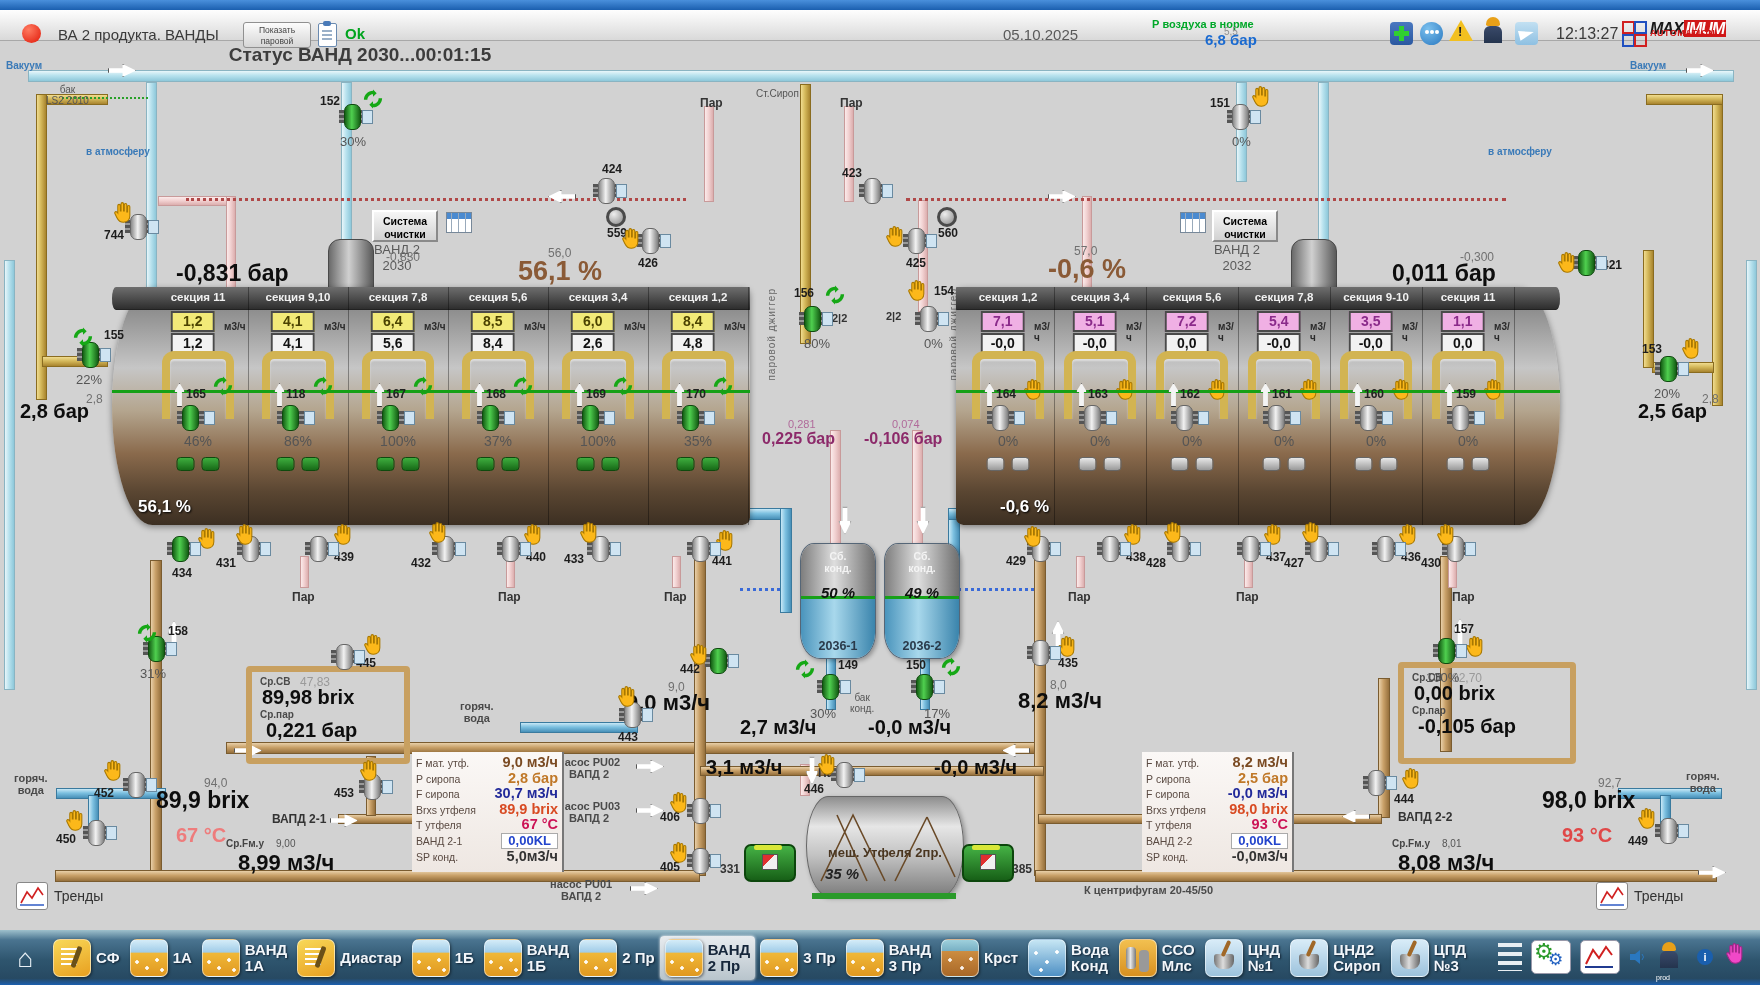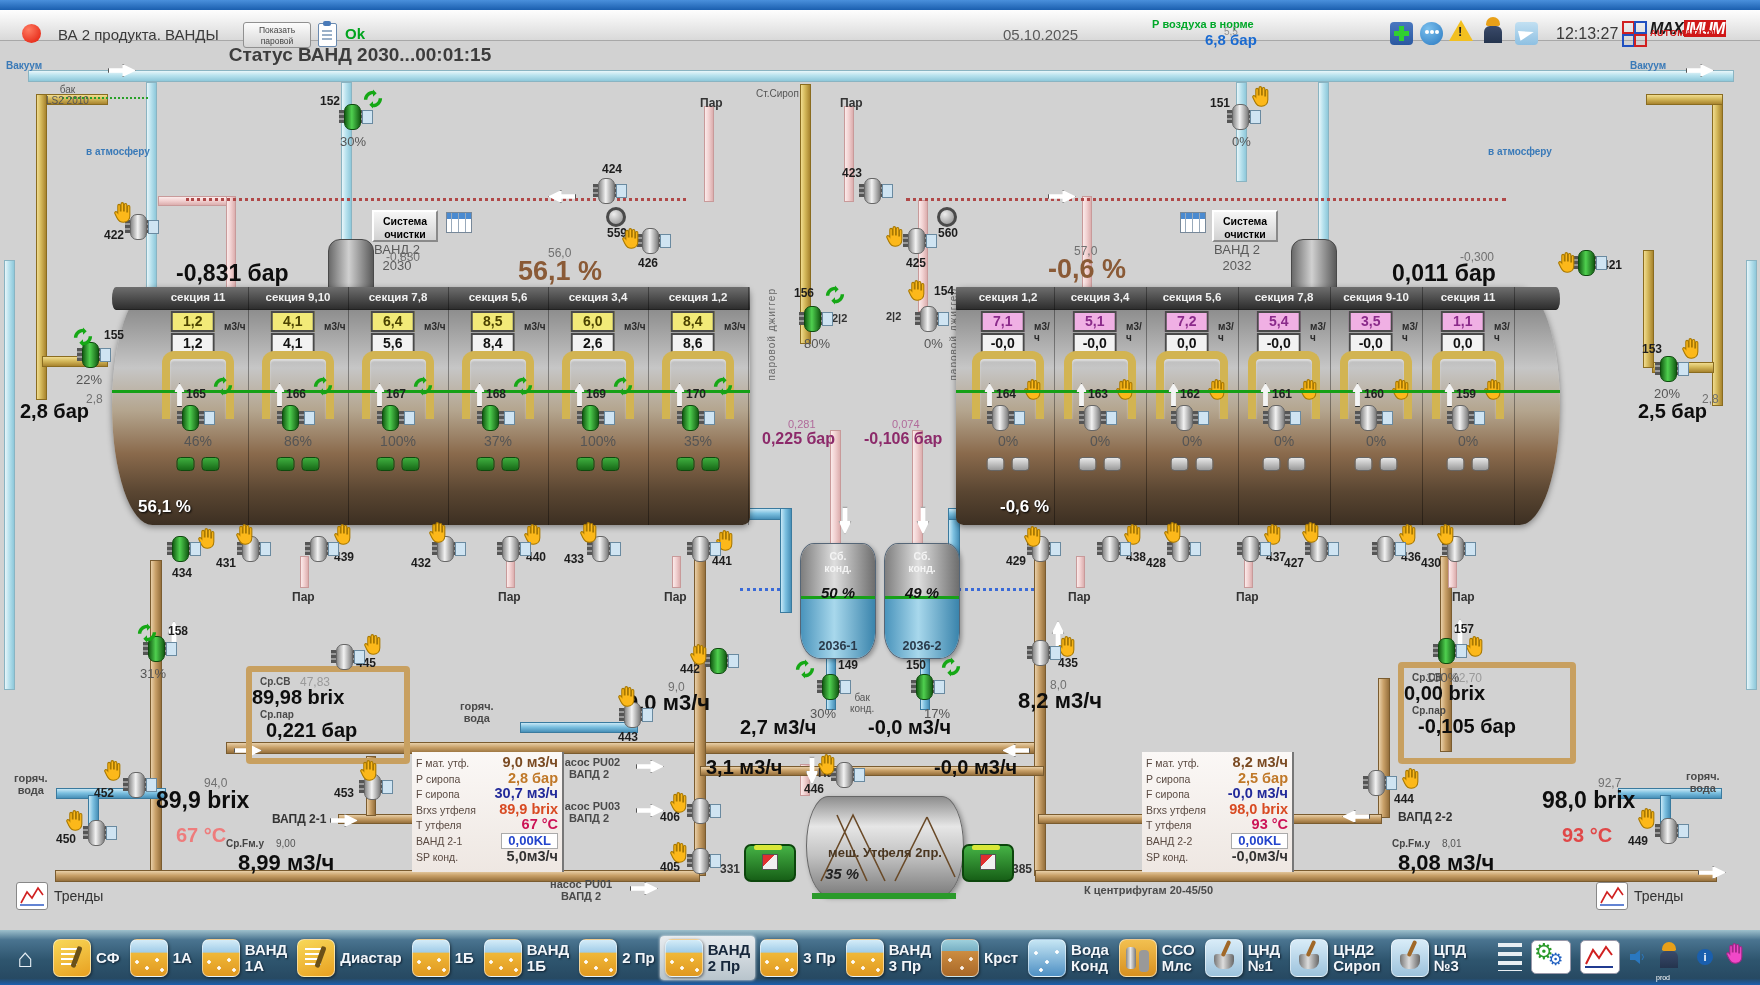--- a/index.html
+++ b/index.html
@@ -133,21 +133,21 @@
   .mixlvl{position:absolute;left:18px;top:68px;font-size:15px;font-weight:bold;font-style:italic;color:#222;}
   .mixbase{position:absolute;height:6px;background:#2a9a2a;}
   .motor{position:absolute;width:48px;height:34px;border-radius:7px;background:linear-gradient(#45b245,#176017);border:2px solid #0c460c;}
   .motor:before{content:"";position:absolute;left:8px;top:-1px;width:28px;height:5px;background:#d8e838;border-radius:2px;}
   .motor:after{content:"";position:absolute;left:16px;top:8px;width:14px;height:14px;background:#f0f0f0;border:1px solid #555;
                background-image:linear-gradient(135deg,#e03030 40%,#f0f0f0 40%);}
   
   .dbox{position:absolute;border:6px solid #c8a060;border-radius:4px;}
   .dbox .cv{position:absolute;left:8px;top:4px;font-size:10px;font-weight:bold;color:#4a4a4a;}
   .dbox .cvsp{position:absolute;left:48px;top:3px;font-size:12px;color:#9a9a9a;}
-  .dbox .big1{position:absolute;left:0;top:14px;font-size:20px;font-weight:bold;color:#0d0d0d;}
+  .dbox .big1{position:absolute;left:10px;top:14px;font-size:20px;font-weight:bold;color:#0d0d0d;}
   .dbox .st{position:absolute;left:8px;top:37px;font-size:10px;font-weight:bold;color:#4a4a4a;}
   .dbox .big2{position:absolute;left:14px;top:47px;font-size:20px;font-weight:bold;color:#0d0d0d;}
   .panel{position:absolute;background:linear-gradient(#fbf8f6,#eee7e2);border-right:2px solid #777;padding:3px 4px;box-sizing:border-box;}
   .prow{display:flex;justify-content:space-between;align-items:baseline;line-height:14.5px;}
   .plab{font-size:10.5px;color:#5a4a42;}
   .pval{font-size:14.5px;font-weight:bold;}
   .pval.c1{color:#7a4a22;}.pval.c2{color:#c07828;}.pval.c3{color:#222a9a;}
   .pval.c4{color:#d84a22;}.pval.c5{color:#cc1456;}.pval.c6{color:#333;}
   .pval.kl{color:#2244cc;background:#fff;border:1px solid #aaa;padding:0 6px;font-size:13px;}
   .cleanbtn{position:absolute;width:66px;height:32px;font-size:10.5px;font-weight:bold;line-height:13px;padding-top:3px;
@@ -412,21 +412,21 @@
         </div>
         <div class="sec" style="left: 136px; top: 0px; width: 100px; height: 238px;">
           <div class="seclab">секция 9,10</div>
           <div class="boxcol">
             <div class="vbox sp-yellow">4,1</div>
             <div class="vbox pv">4,1</div>
           </div>
           <div class="unit">м3/ч</div>
           <div class="loop"></div>
           <div class="uparr" style="left: 26px; top: 96px;"></div>
-          <div class="vnum" style="left: 38px; top: 100px;">166</div>
+          <div class="vnum" style="left: 38px; top: 100px;">118</div>
           <div class="vico " style="left: 62px; top: 86px;"><svg viewBox="0 0 24 24" width="26" height="26">
               <g fill="#16a816">
                 <path d="M12 3.2l3.4 3.4-3.4 3.4V7.6c-2.9 0-5.2 2.3-5.2 5.2H3.6c0-4.6 3.8-8.4 8.4-8.4z"></path>
                 <path d="M12 20.8l-3.4-3.4 3.4-3.4v2.4c2.9 0 5.2-2.3 5.2-5.2h3.2c0 4.6-3.8 8.4-8.4 8.4z"></path>
               </g>
             </svg></div>
           <div class="vbody " style="left: 34px; top: 118px;"></div>
           <div class="vsb" style="left: 56px; top: 124px;"></div>
           <div class="vpct">86%</div>
           <div class="pumps">
@@ -503,21 +503,21 @@
           <div class="vpct">100%</div>
           <div class="pumps">
             <div class="pump "></div>
             <div class="pump "></div>
           </div>
         </div>
         <div class="sec" style="left: 536px; top: 0px; width: 100px; height: 238px;">
           <div class="seclab">секция 1,2</div>
           <div class="boxcol">
             <div class="vbox sp-yellow">8,4</div>
-            <div class="vbox pv">8,6</div>
+            <div class="vbox pv">4,8</div>
           </div>
           <div class="unit">м3/ч</div>
           <div class="loop"></div>
           <div class="uparr" style="left: 26px; top: 96px;"></div>
           <div class="vnum" style="left: 38px; top: 100px;">170</div>
           <div class="vico " style="left: 62px; top: 86px;"><svg viewBox="0 0 24 24" width="26" height="26">
               <g fill="#16a816">
                 <path d="M12 3.2l3.4 3.4-3.4 3.4V7.6c-2.9 0-5.2 2.3-5.2 5.2H3.6c0-4.6 3.8-8.4 8.4-8.4z"></path>
                 <path d="M12 20.8l-3.4-3.4 3.4-3.4v2.4c2.9 0 5.2-2.3 5.2-5.2h3.2c0 4.6-3.8 8.4-8.4 8.4z"></path>
               </g>
@@ -680,21 +680,21 @@
         <div class="vbody gr" style="left: -8px; top: -12px;"></div>
         <div class="vid" style="left: -30px; top: -20px;">151</div>
         <div class="vico" style="left: 8px; top: -32px;"><svg viewBox="0 0 24 24" width="26" height="26">
             <path d="M7.2 12V5.2a1.15 1.15 0 012.3 0V10h.7V3.6a1.15 1.15 0 012.3 0V10h.7V4.4a1.15 1.15 0 012.3 0V11h.7V6.2a1.05 1.05 0 012.1 0v8.3c0 3.6-2.4 6-5.9 6-2.9 0-4.6-1.3-6-4.2l-1.9-3.9c-.5-1 .4-2 1.4-1.6.5.2.9.6 1.3 1.2z" fill="#fcb81a" stroke="#a87800" stroke-width="1"></path>
           </svg></div>
         <div class="vpc" style="left: -8px; top: 18px;">0%</div>
         <div class="vsb" style="left: 10px; top: -6px;"></div>
       </div>
       <div class="vclu" style="left: 138px; top: 226px;">
         <div class="vbody gr" style="left: -8px; top: -12px;"></div>
-        <div class="vid" style="left: -34px; top: 2px;">422</div>
+        <div class="vid" style="left: -34px; top: 2px;">744</div>
         <div class="vico" style="left: -28px; top: -26px;"><svg viewBox="0 0 24 24" width="26" height="26">
             <path d="M7.2 12V5.2a1.15 1.15 0 012.3 0V10h.7V3.6a1.15 1.15 0 012.3 0V10h.7V4.4a1.15 1.15 0 012.3 0V11h.7V6.2a1.05 1.05 0 012.1 0v8.3c0 3.6-2.4 6-5.9 6-2.9 0-4.6-1.3-6-4.2l-1.9-3.9c-.5-1 .4-2 1.4-1.6.5.2.9.6 1.3 1.2z" fill="#fcb81a" stroke="#a87800" stroke-width="1"></path>
           </svg></div>
         <div class="vsb" style="left: 10px; top: -6px;"></div>
       </div>
       <div class="vclu" style="left: 606px; top: 190px;">
         <div class="vbody gr" style="left: -8px; top: -12px;"></div>
         <div class="vid" style="left: -4px; top: -28px;">424</div>
         <div class="vsb" style="left: 10px; top: -6px;"></div>
       </div>

